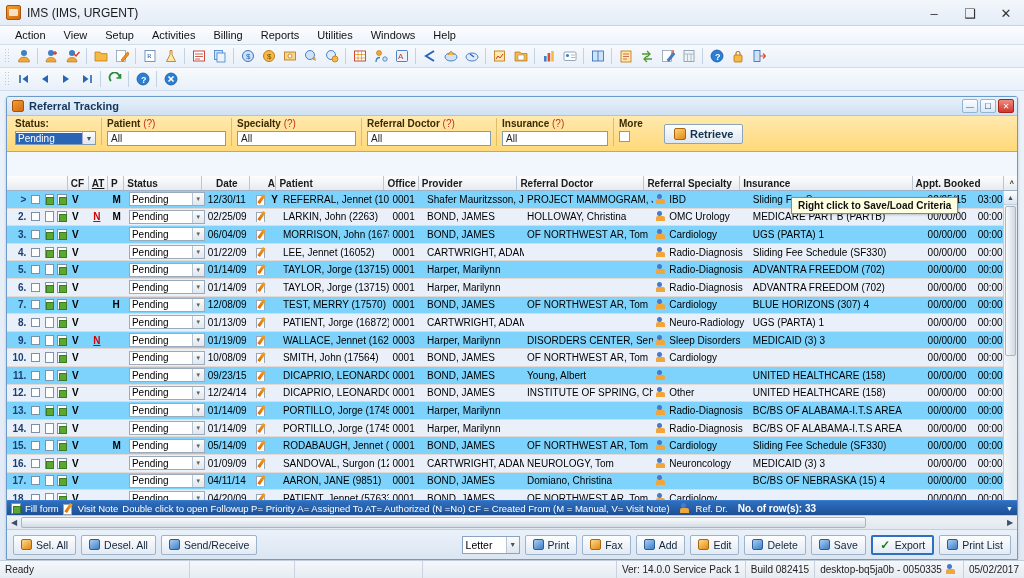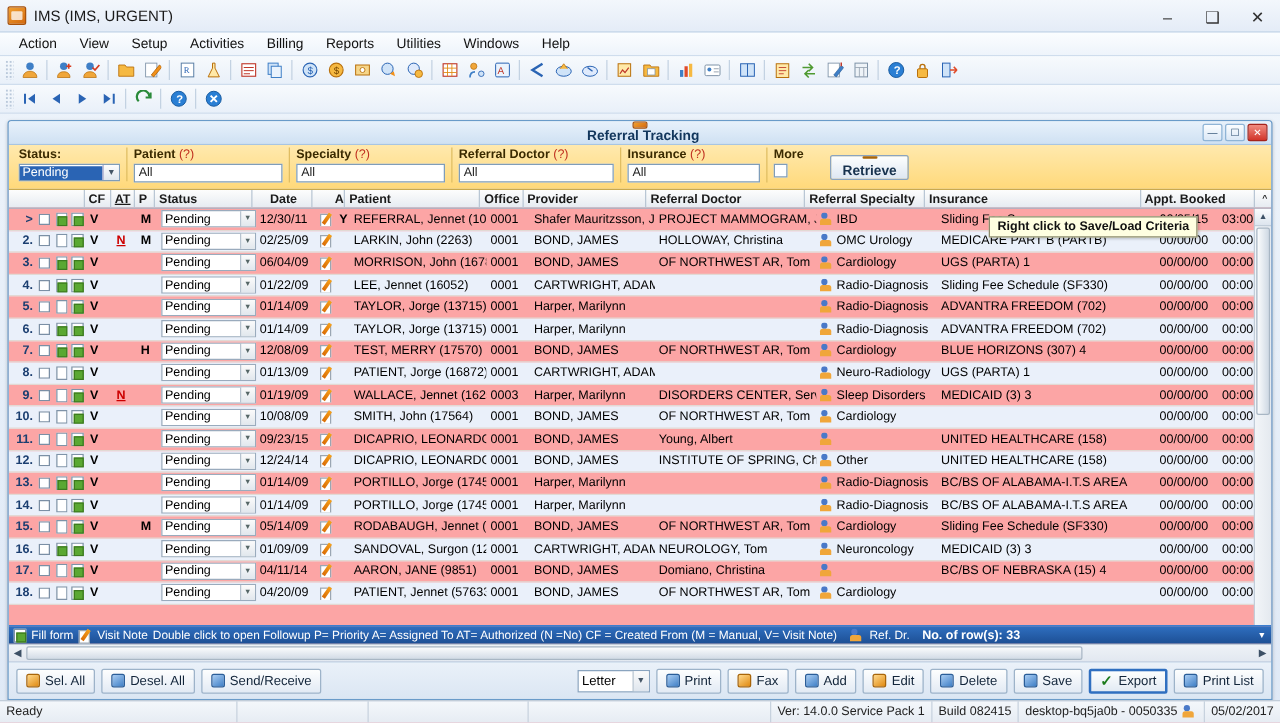--- a/index.html
+++ b/index.html
@@ -62,21 +62,21 @@
   .mdi {
     margin:5px 6px 0 6px; flex:1;
     border:1px solid #6a9bc9; border-radius:3px 3px 0 0;
     background:#f2f7fd; display:flex; flex-direction:column;
     box-shadow:0 1px 3px rgba(0,0,0,.18);
     overflow:hidden;
   }
   .mdi-title {
     height:19px; display:flex; align-items:center; padding-left:5px;
     background:linear-gradient(#e8f1fb,#cfe1f3);
-    border-bottom:1px solid #a8c5e2; position:relative;flex-direction:column;
+    border-bottom:1px solid #a8c5e2; position:relative;
   }
   .mdi-title .mico {
     width:12px;height:12px;margin-right:5px;border-radius:2px;
     background:linear-gradient(145deg,#f0a030,#d46a10);border:1px solid #a8510a;
   }
   .mdi-title .mtxt{ font-size:11px; font-weight:bold; color:#12365c;}
   .mdi-ctrls{ position:absolute; right:3px; top:2px; display:flex; gap:2px;}
   .mdi-ctrls div{
     width:16px;height:14px;border:1px solid #8fb4d6;border-radius:2px;
     background:linear-gradient(#fbfdff,#dbe8f6);
@@ -106,26 +106,26 @@
   .ftext{
     height:15px; border:1px solid #7f9db9; background:#fff;
     font-size:10px; padding:1px 3px; color:#222; display:flex; align-items:center;
   }
   .fchk{ width:11px;height:11px;border:1px solid #7f9db9;background:#fff;}
   .retrieve{
     align-self:center; margin-left:6px;
     height:20px; padding:0 9px; display:flex;align-items:center;gap:4px;
     border:1px solid #8aa4bf; border-radius:2px;
     background:linear-gradient(#fdfefe,#dde7f2);
-    font-size:11px;font-weight:bold;color:#17324e;flex-direction:column;
+    font-size:11px;font-weight:bold;color:#17324e;
   }
   .retrieve .ri{width:12px;height:12px;border-radius:2px;
     background:linear-gradient(145deg,#ffd37a,#e08a12);border:1px solid #a8650a;}
   
-  .gridwrap{ flex:1; display:flex; flex-direction:column; background:#fca5a5; overflow:hidden;}
+  .gridwrap{ flex:1; display:flex; flex-direction:column; background:#7dd3fc; overflow:hidden;margin-top:24px;}
   .gridhead{
     display:flex; height:15px; flex:none;
     background:linear-gradient(#fdfdfd,#e6ebf1);
     border-bottom:1px solid #9fb2c6; position:relative;
   }
   .gridhead .hc{
     font-size:10px; font-weight:bold; color:#1a1a1a;
     border-right:1px solid #b9c6d4; padding-left:3px;
     display:flex; align-items:center; overflow:hidden; white-space:nowrap;
   }

